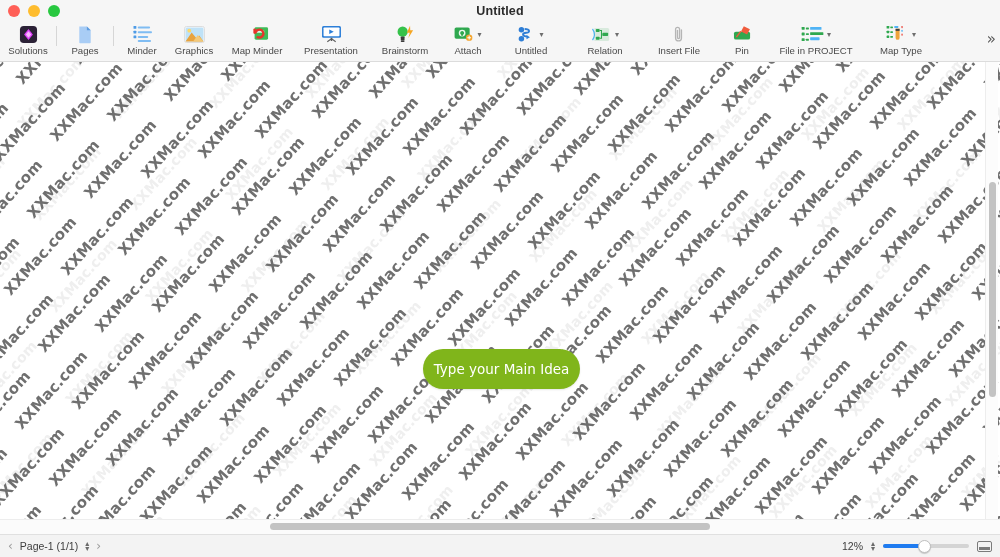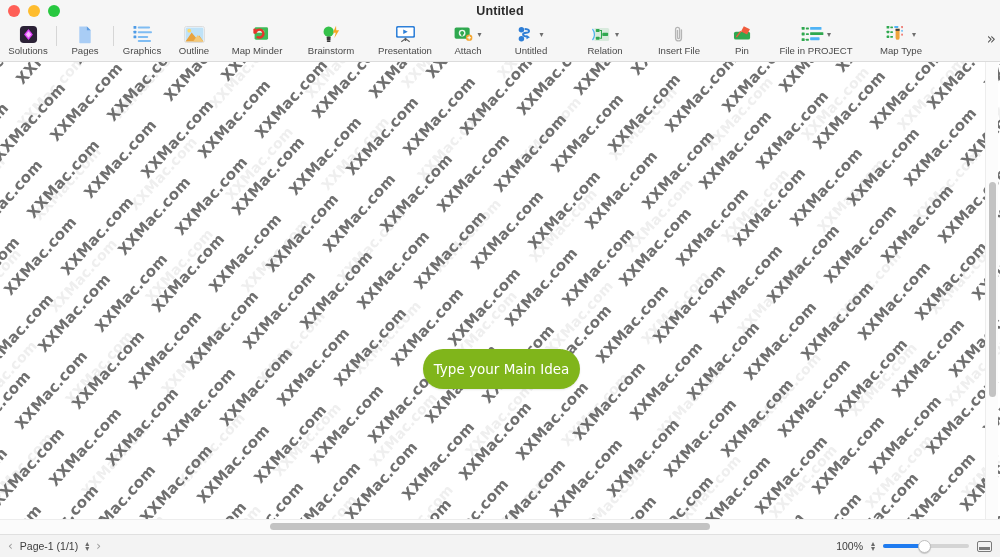--- a/index.html
+++ b/index.html
@@ -365,71 +365,71 @@
         <svg width="19" height="18" viewBox="0 0 20 19">
           <rect x="0.5" y="1" width="3" height="3" rx="0.6" fill="#4e9be6"></rect>
           <rect x="5" y="1.5" width="13" height="2.2" rx="1" fill="#7fbcf2"></rect>
           <rect x="0.5" y="6" width="3" height="3" rx="0.6" fill="#4e9be6"></rect>
           <rect x="5" y="6.5" width="15" height="2.2" rx="1" fill="#7fbcf2"></rect>
           <rect x="0.5" y="11" width="3" height="3" rx="0.6" fill="#4e9be6"></rect>
           <rect x="5" y="11.5" width="11" height="2.2" rx="1" fill="#7fbcf2"></rect>
           <rect x="5" y="15.8" width="14" height="2.2" rx="1" fill="#7fbcf2"></rect>
         </svg>
       </span>
-      <span class="lbl">Graphics</span>
+      <span class="lbl">Minder</span>
     </div>
 
     <div class="tool">
       <span class="ico">
         <svg width="21" height="17" viewBox="0 0 22 18">
           <rect x="0.5" y="0.5" width="21" height="17" rx="2" fill="#fdfdfd" stroke="#dadada"></rect>
           <rect x="1.5" y="1.5" width="19" height="15" rx="1.5" fill="#bfe2f7"></rect>
           <path d="M1.5 16.5 L8 7 L13 13 L16 10 L20.5 16.5 Z" fill="#e8a33d"></path>
           <path d="M9.5 16.5 L14.5 9.5 L20.5 16.5 Z" fill="#f3c97a"></path>
           <circle cx="5.5" cy="5" r="2" fill="#fcd96a"></circle>
         </svg>
       </span>
-      <span class="lbl">Outline</span>
+      <span class="lbl">Graphics</span>
     </div>
 
     <div class="tool mid">
       <span class="ico">
         <svg width="24" height="18" viewBox="0 0 25 18">
           <rect x="10" y="2" width="14" height="13" rx="1.5" fill="#3fbb57"></rect>
           <path d="M11 5.5 h9 v2.2 h-9z" fill="#ffffff" opacity="0.85"></path>
           <path d="M9.6 8.6 a5.4 5.4 0 1 1 1.9 4.1 l1.6-2 a2.9 2.9 0 1 0-1-2.1z" fill="#e8342a"></path>
           <rect x="8.7" y="3.2" width="2.6" height="5.6" rx="1.2" fill="#e8342a"></rect>
         </svg>
       </span>
       <span class="lbl">Map Minder</span>
-    </div>
-
-    <div class="tool mid">
-      <span class="ico">
-        <svg width="21" height="19" viewBox="0 0 22 20">
-          <circle cx="8" cy="7" r="5.4" fill="#35c24a"></circle>
-          <rect x="6" y="12" width="4" height="4.4" rx="1" fill="#3b3b3b"></rect>
-          <rect x="6" y="16.4" width="4" height="1.6" rx="0.8" fill="#3b3b3b"></rect>
-          <path d="M15.8 0.8 L12.4 8.2 h3.1 l-1.5 5.6 L19 5.6 h-3z" fill="#f5a623"></path>
-        </svg>
-      </span>
-      <span class="lbl">Brainstorm</span>
     </div>
 
     <div class="tool mid">
       <span class="ico">
         <svg width="21" height="18" viewBox="0 0 22 19">
           <rect x="1" y="1" width="20" height="12.5" rx="1.6" fill="#2d7fd8"></rect>
           <rect x="2.6" y="2.6" width="16.8" height="9.3" rx="0.8" fill="#ffffff"></rect>
           <path d="M8.6 4.8 L13.4 7.2 L8.6 9.6 Z" fill="#2d7fd8"></path>
           <rect x="10.2" y="13.5" width="1.6" height="3.4" fill="#5a5a5a"></rect>
           <path d="M6.6 17.6 L11 14.4 L15.4 17.6" stroke="#5a5a5a" stroke-width="1.2" fill="none"></path>
         </svg>
       </span>
       <span class="lbl">Presentation</span>
+    </div>
+
+    <div class="tool mid">
+      <span class="ico">
+        <svg width="21" height="19" viewBox="0 0 22 20">
+          <circle cx="8" cy="7" r="5.4" fill="#35c24a"></circle>
+          <rect x="6" y="12" width="4" height="4.4" rx="1" fill="#3b3b3b"></rect>
+          <rect x="6" y="16.4" width="4" height="1.6" rx="0.8" fill="#3b3b3b"></rect>
+          <path d="M15.8 0.8 L12.4 8.2 h3.1 l-1.5 5.6 L19 5.6 h-3z" fill="#f5a623"></path>
+        </svg>
+      </span>
+      <span class="lbl">Brainstorm</span>
     </div>
 
     <div class="tool">
       <span class="ico">
         <svg width="20" height="16" viewBox="0 0 21 17">
           <rect x="0.5" y="1.5" width="16" height="12" rx="1.8" fill="#2fa84f"></rect>
           <circle cx="8.5" cy="7.5" r="3.6" fill="#ffffff" opacity="0.9"></circle>
           <path d="M8.5 5.2a2.2 2.2 0 0 1 1 4.1v1h-2v-1a2.2 2.2 0 0 1 1-4.1z" fill="#2fa84f"></path>
           <circle cx="16" cy="12.4" r="3.4" fill="#f3a52f"></circle>
           <path d="M16 10.4v4M14 12.4h4" stroke="#fff" stroke-width="1.1"></path>
@@ -770,21 +770,21 @@
       <span class="nav-arrow">‹</span>
       <span class="page-label">Page-1 (1/1)</span>
       <span class="stepper">
         <span>▴</span>
         <span>▾</span>
       </span>
       <span class="nav-arrow">›</span>
     </div>
 
     <div class="status-right">
-      <span class="zoom-label">100%</span>
+      <span class="zoom-label">12%</span>
       <span class="stepper">
         <span>▴</span>
         <span>▾</span>
       </span>
       <span class="zoom-slider">
         <span class="zoom-track"></span>
         <span class="zoom-fill"></span>
         <span class="zoom-knob"></span>
       </span>
       <span class="fit-btn"></span>

